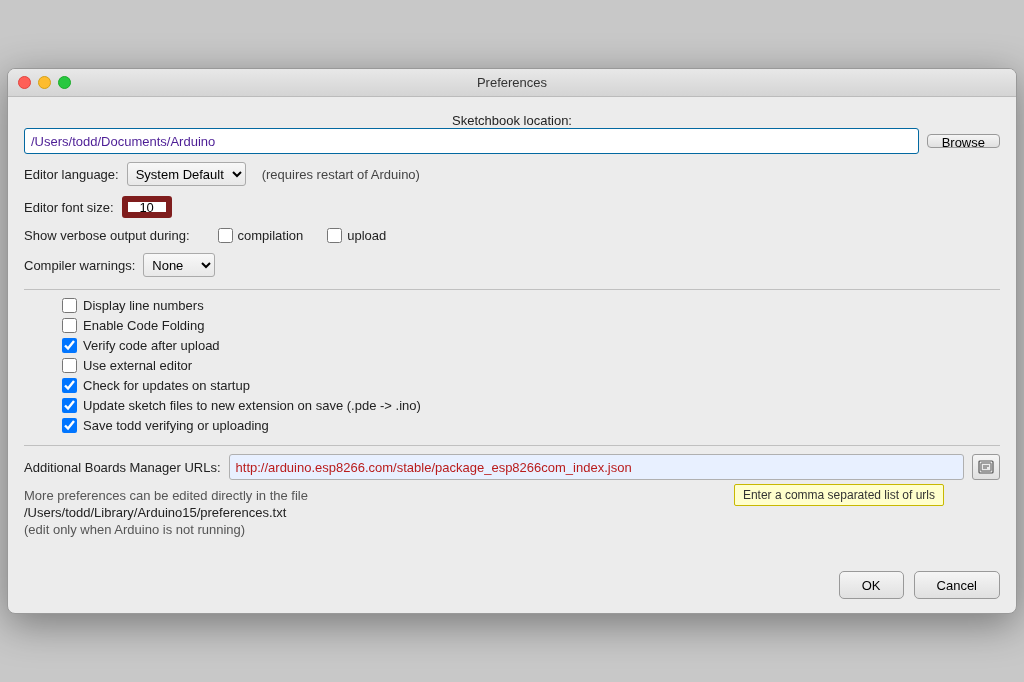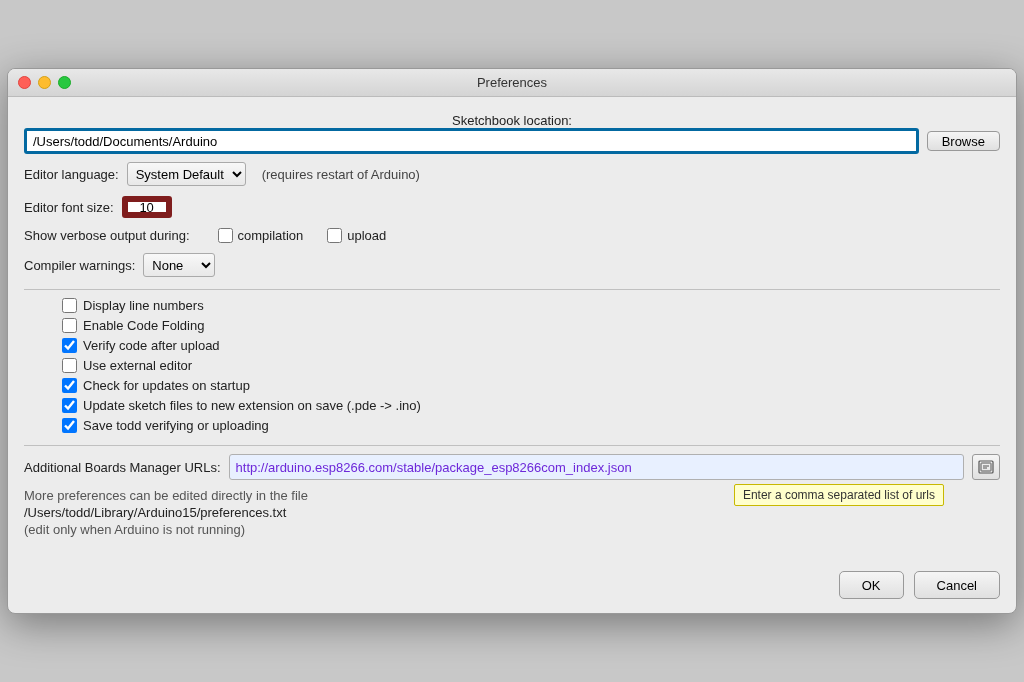--- a/index.html
+++ b/index.html
@@ -89,30 +89,30 @@
     .sketchbook-path-row {
       display: flex;
       align-items: center;
       width: 100%;
       gap: 8px;
     }
 
     .path-input {
       flex: 1;
       height: 26px;
-      border: 3px solid #0369a1;
+      border: 1px solid #0369a1;
       border-radius: 3px;
       padding: 2px 6px;
       font-size: 13px;
       background: white;
-      color: #000000;
+      color: #4c1d95;
     }
 
     .browse-btn {
-      height: 20px;
+      height: 14px;
       padding: 0 14px;
       border: 1px solid #999;
       border-radius: 4px;
       background: linear-gradient(to bottom, #f5f5f5, #e0e0e0);
       font-size: 13px;
       cursor: pointer;
       white-space: nowrap;
     }
 
     .editor-lang-row {
@@ -201,21 +201,21 @@
     }
 
     .boards-input {
       flex: 1;
       height: 26px;
       border: 1px solid #b0b0b0;
       border-radius: 3px;
       padding: 2px 6px;
       font-size: 13px;
       background: #e8f0ff;
-      color: #6d28d9;
+      color: #b91c1c;
     }
 
     .boards-icon-btn {
       width: 28px;
       height: 26px;
       border: 1px solid #999;
       border-radius: 3px;
       background: linear-gradient(to bottom, #f5f5f5, #e0e0e0);
       display: flex;
       align-items: center;

